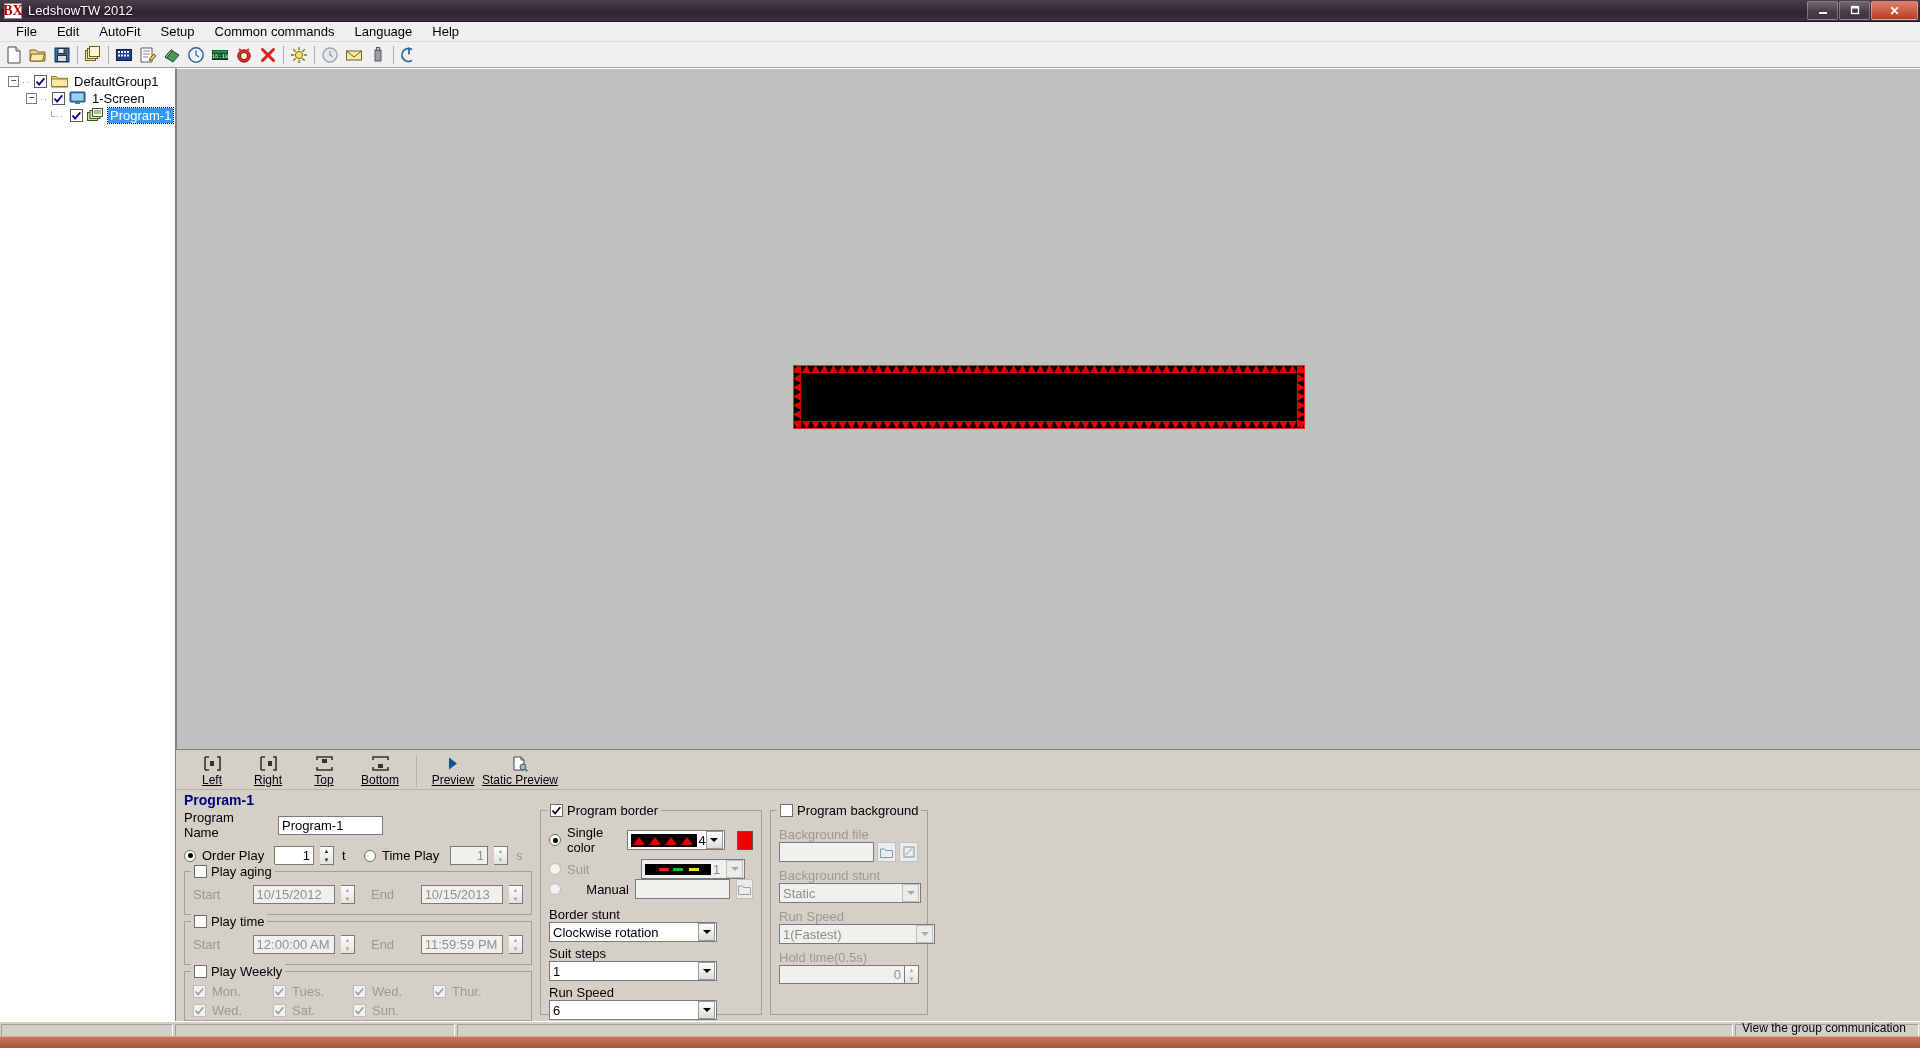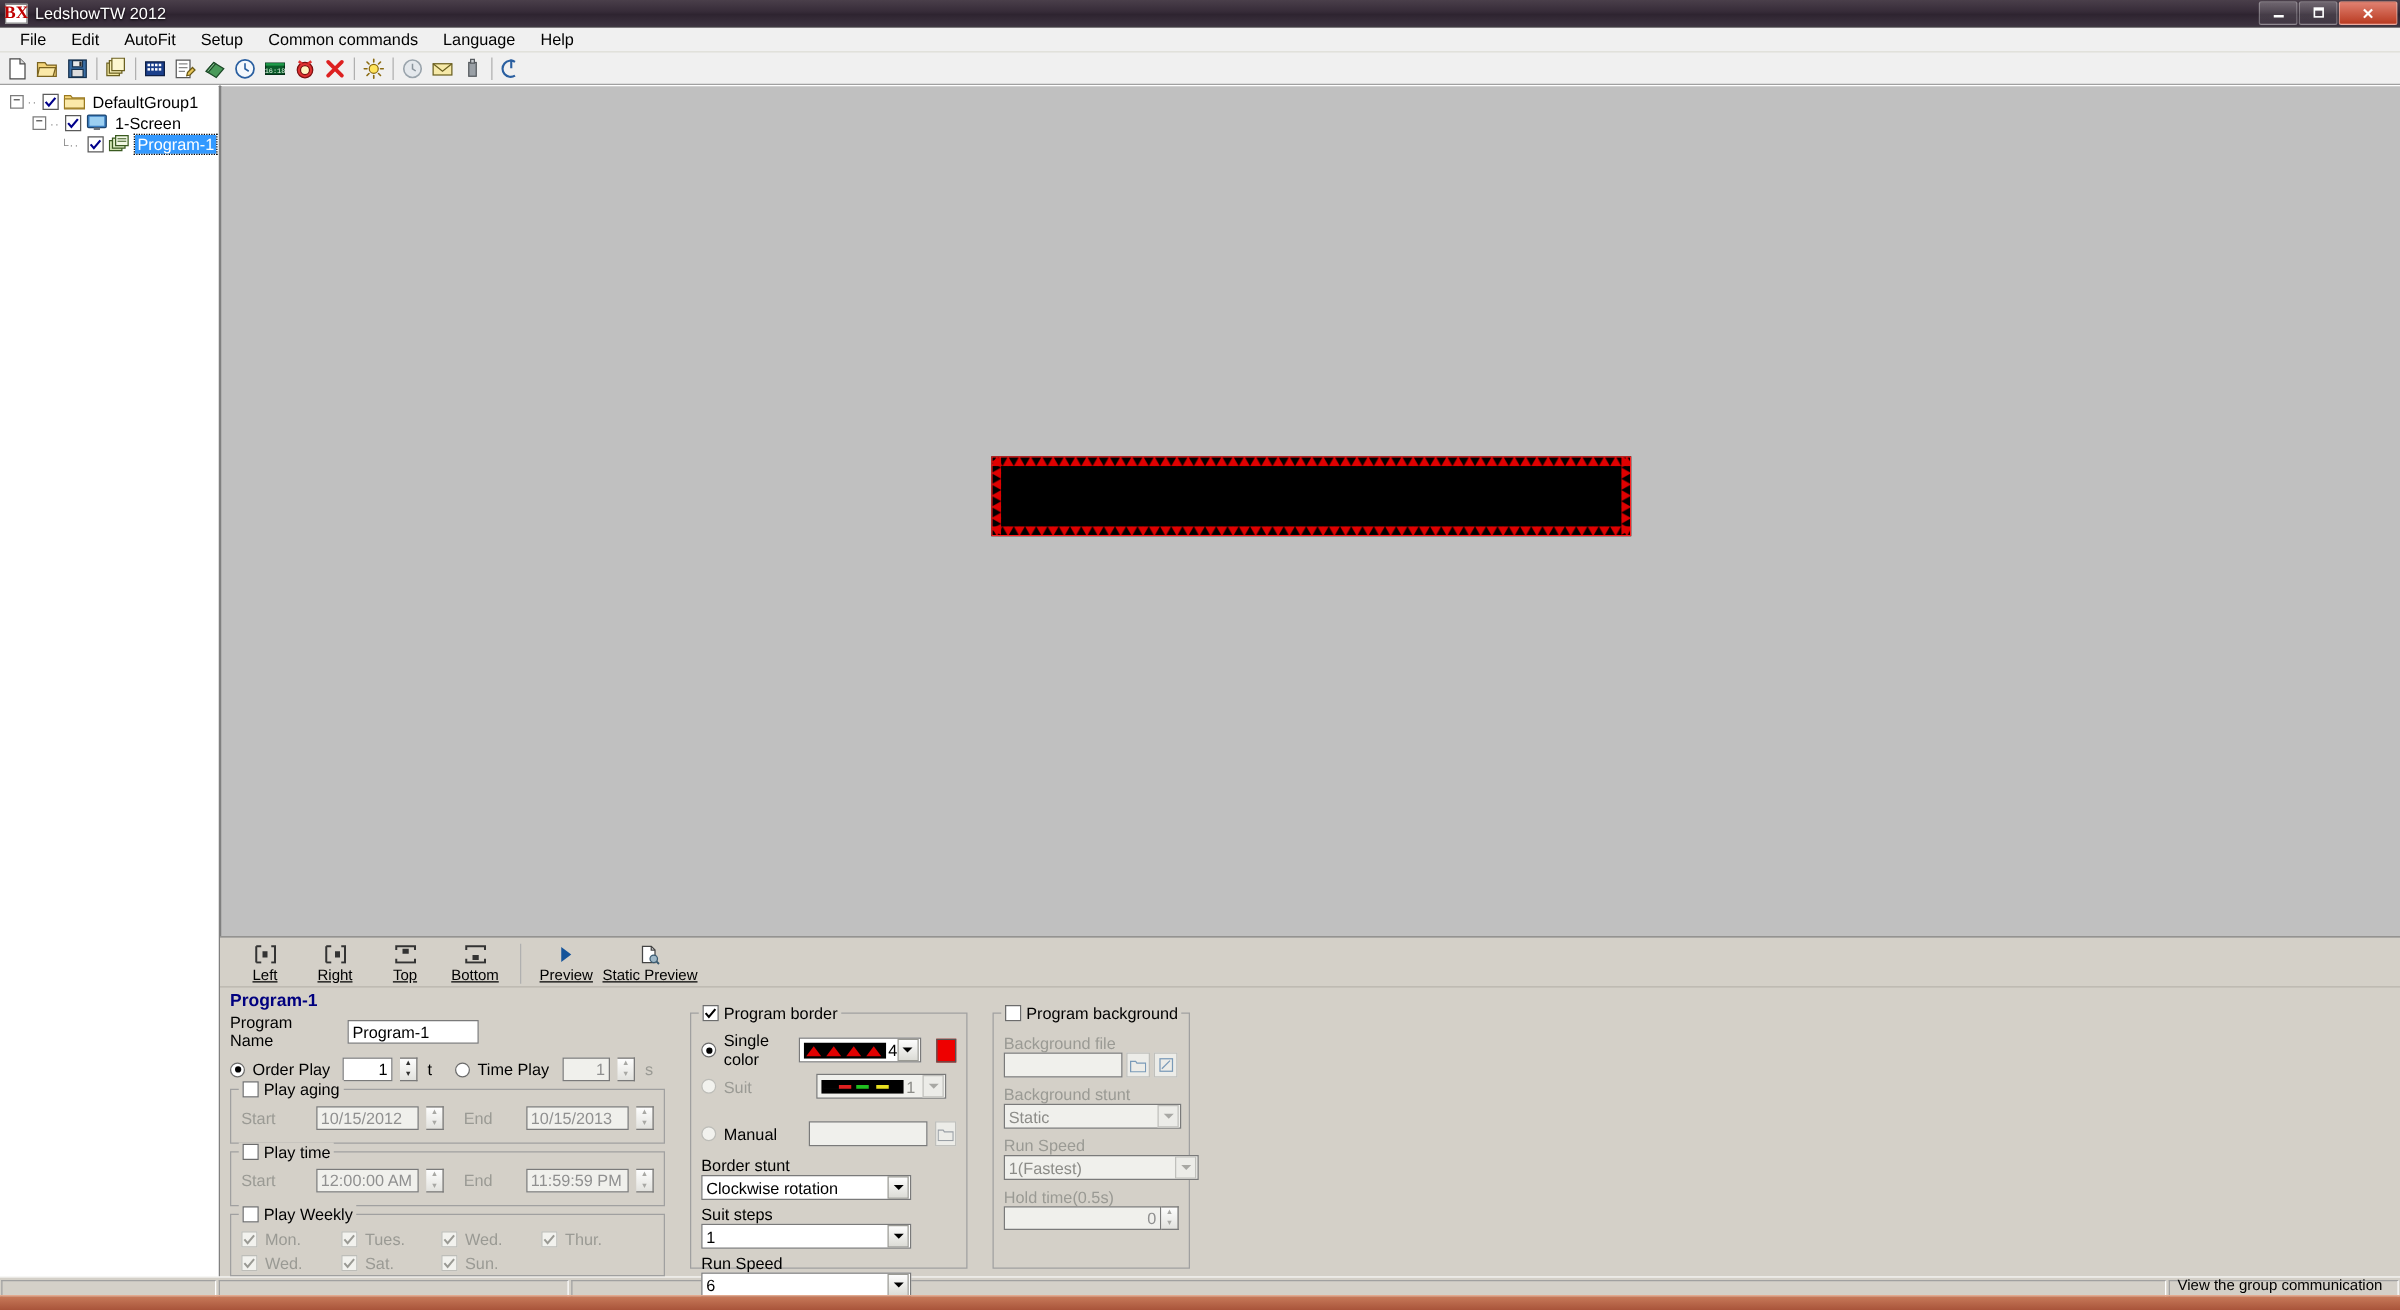--- a/index.html
+++ b/index.html
@@ -150,21 +150,21 @@
   }
   .atool .ic { height: 19px; display:flex; align-items:center; }
   .avsep { width:1px; height: 32px; background:#b0b0b0; margin: 0 8px 2px 8px; }
   .atool.wide { width: 78px; }
 
   #progtitle {
     color: #00007f; font-weight: bold; font-size: 14px;
     padding: 2px 0 2px 8px;
   }
 
-  #formrow { display: flex; padding-left: 8px; gap: 20px; }
+  #formrow { display: flex; padding-left: 8px; gap: 8px; }
 
   
   .gbox {
     border: 1px solid #a0a0a0;
     position: relative;
     padding: 10px 8px 6px 8px;
     margin-top: 6px;
   }
   .glegend {
     position: absolute; top: -8px; left: 6px;
@@ -757,21 +757,21 @@
                   <rect x="2" y="5" width="64" height="1" fill="none"></rect>
                 </svg>
                 <span style="padding-left:2px;">1</span>
               </span>
               <span class="arrow">
                   <i></i>
                 </span>
             </div>
           </div>
 
-          <div class="rowflex" style="margin-top:18px;">
+          <div class="rowflex" style="margin-top:0;text-align:right;">
             <span class="radio dis"></span>
             <label class="lbl" style="width:68px;">Manual</label>
             <div class="fld dis" style="width:104px;height:20px;"></div>
             <div style="width:18px;height:20px;border:1px solid #c0c0bc;background:#eceCe8;display:flex;align-items:center;justify-content:center;">
               <svg width="13" height="11" viewBox="0 0 13 11">
                 <path d="M0.5 2h4l1 1.5h7v7h-12z" fill="none" stroke="#9aa0a6"></path>
               </svg>
             </div>
           </div>
 

